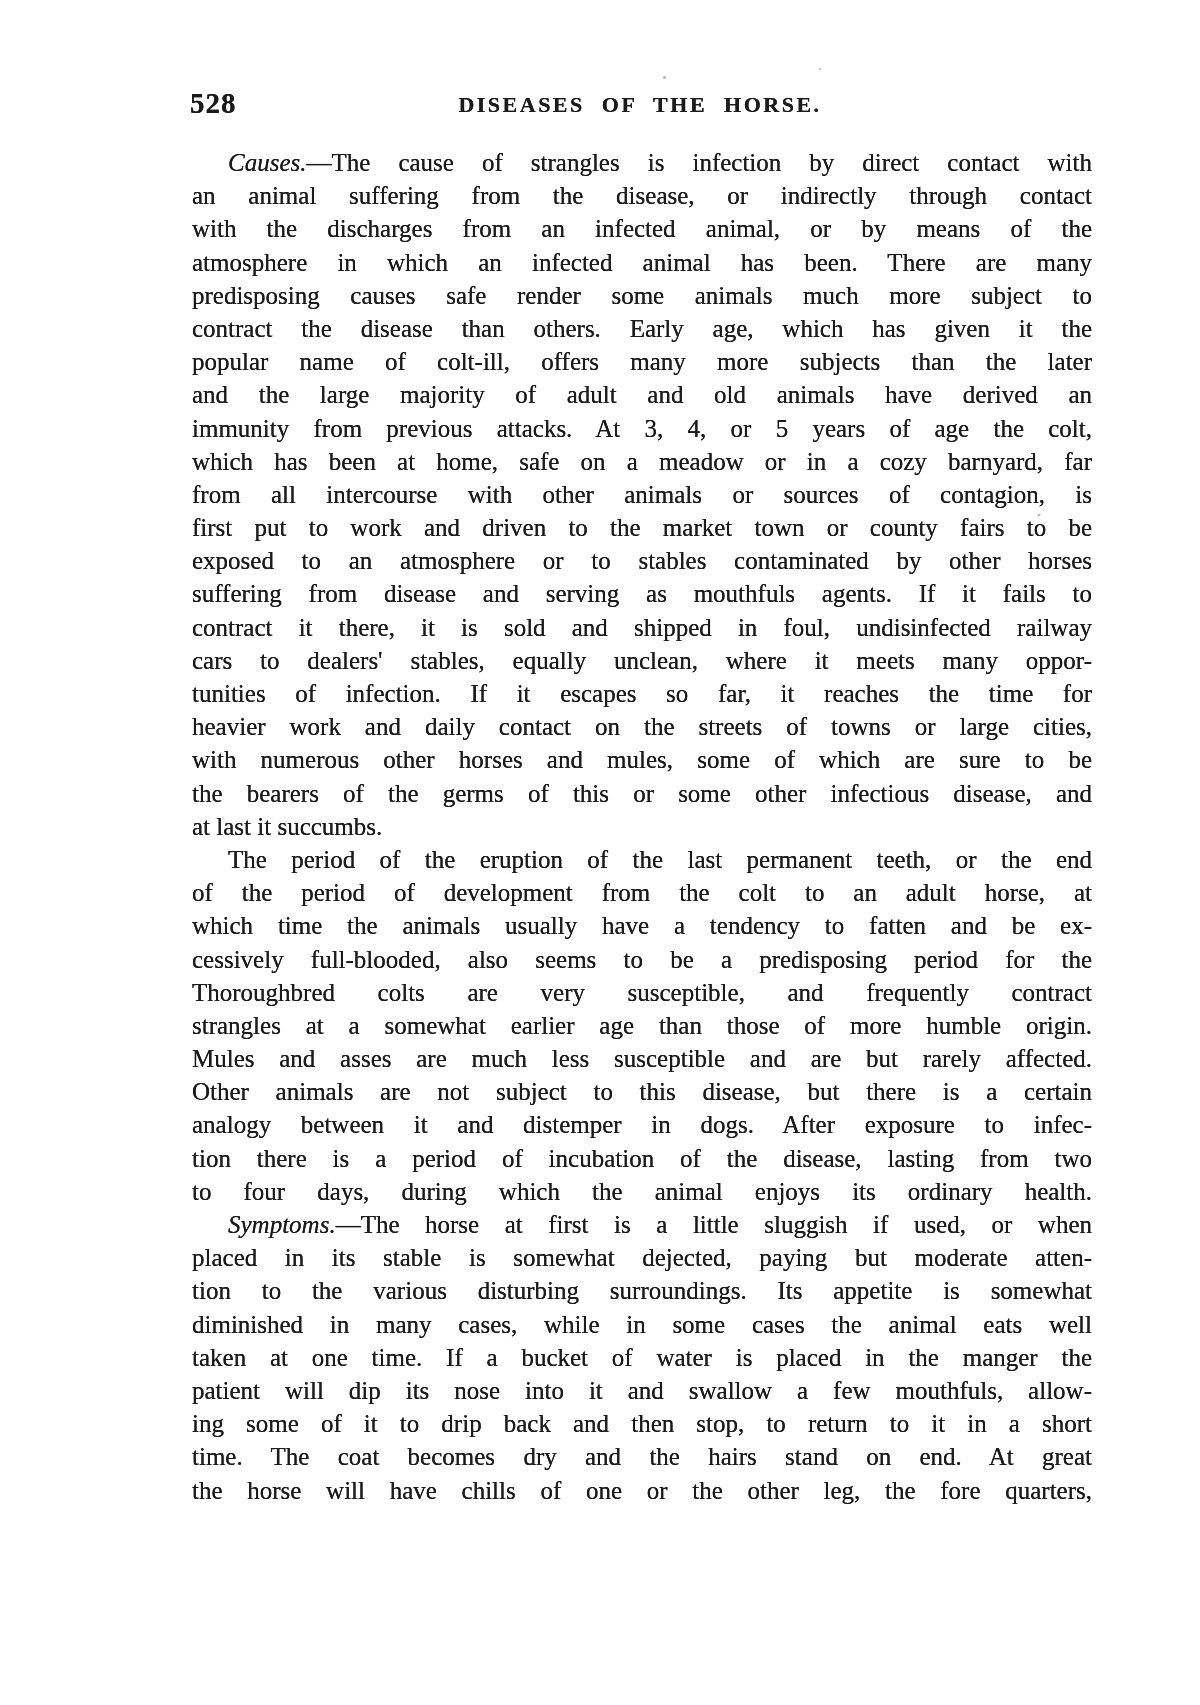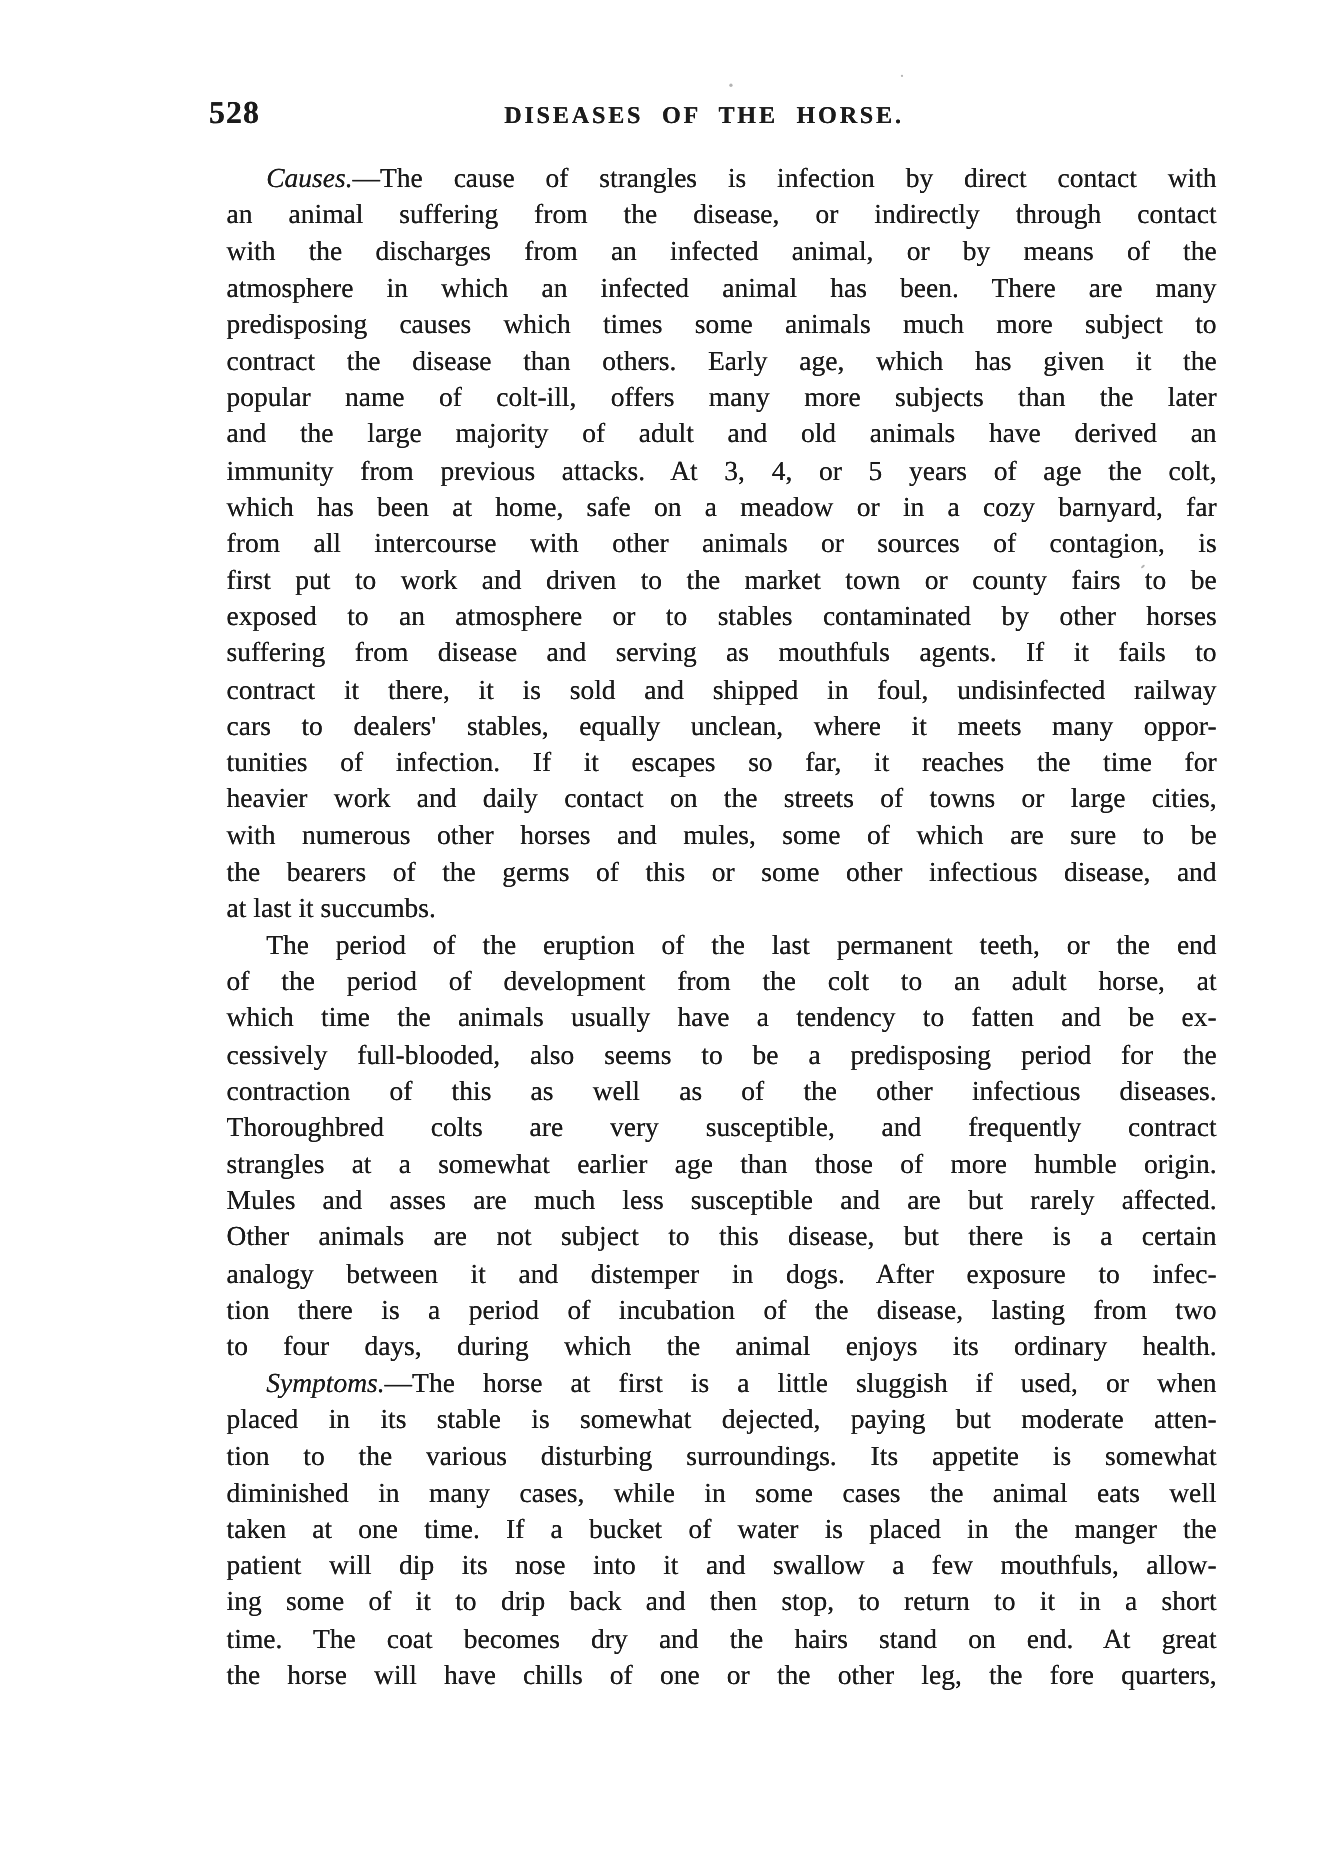--- a/index.html
+++ b/index.html
@@ -40,21 +40,21 @@
     font-weight: bold;
     letter-spacing: 2.5px;
     word-spacing: 9px;
     line-height: 30px;
     padding-top: 2px;
     text-shadow: 0 0 0.4px currentColor;
   }
   .page-body {
     position: absolute;
     top: 146px;
-    left: 206px;
+    left: 192px;
     width: 900px;
     font-size: 25px;
     text-shadow: 0 0 0.45px currentColor; 
   }
   .paragraph { margin: 0; padding: 0; }
   .line {
     display: block;
     height: 33.2px;
     line-height: 33.2px;
     text-align: justify;
@@ -80,21 +80,21 @@
     <span class="page-number">528</span>
     <span class="running-title">DISEASES OF THE HORSE.</span>
   </div>
 
   <main class="page-body">
       <p class="paragraph">
         <span class="line first"><em class="lead">Causes.</em>—The cause of strangles is infection by direct contact with</span>
         <span class="line">an animal suffering from the disease, or indirectly through contact</span>
         <span class="line">with the discharges from an infected animal, or by means of the</span>
         <span class="line">atmosphere in which an infected animal has been.  There are many</span>
-        <span class="line">predisposing causes which times some animals much more subject to</span>
+        <span class="line">predisposing causes safe render some animals much more subject to</span>
         <span class="line">contract the disease than others.  Early age, which has given it the</span>
         <span class="line">popular name of colt-ill, offers many more subjects than the later</span>
         <span class="line">and the large majority of adult and old animals have derived an</span>
         <span class="line">immunity from previous attacks.  At 3, 4, or 5 years of age the colt,</span>
         <span class="line">which has been at home, safe on a meadow or in a cozy barnyard, far</span>
         <span class="line">from all intercourse with other animals or sources of contagion, is</span>
         <span class="line">first put to work and driven to the market town or county fairs to be</span>
         <span class="line">exposed to an atmosphere or to stables contaminated by other horses</span>
         <span class="line">suffering from disease and serving as mouthfuls agents.  If it fails to</span>
         <span class="line">contract it there, it is sold and shipped in foul, undisinfected railway</span>
@@ -103,21 +103,20 @@
         <span class="line">heavier work and daily contact on the streets of towns or large cities,</span>
         <span class="line">with numerous other horses and mules, some of which are sure to be</span>
         <span class="line">the bearers of the germs of this or some other infectious disease, and</span>
         <span class="line lastleft">at last it succumbs.</span>
       </p>
       <p class="paragraph">
         <span class="line first">The period of the eruption of the last permanent teeth, or the end</span>
         <span class="line">of the period of development from the colt to an adult horse, at</span>
         <span class="line">which time the animals usually have a tendency to fatten and be ex-</span>
         <span class="line">cessively full-blooded, also seems to be a predisposing period for the</span>
-        <span class="line">contraction of this as well as of the other infectious diseases.</span>
         <span class="line">Thoroughbred colts are very susceptible, and frequently contract</span>
         <span class="line">strangles at a somewhat earlier age than those of more humble origin.</span>
         <span class="line">Mules and asses are much less susceptible and are but rarely affected.</span>
         <span class="line">Other animals are not subject to this disease, but there is a certain</span>
         <span class="line">analogy between it and distemper in dogs.  After exposure to infec-</span>
         <span class="line">tion there is a period of incubation of the disease, lasting from two</span>
         <span class="line">to four days, during which the animal enjoys its ordinary health.</span>
       </p>
       <p class="paragraph">
         <span class="line first"><em class="lead">Symptoms.</em>—The horse at first is a little sluggish if used, or when</span>

